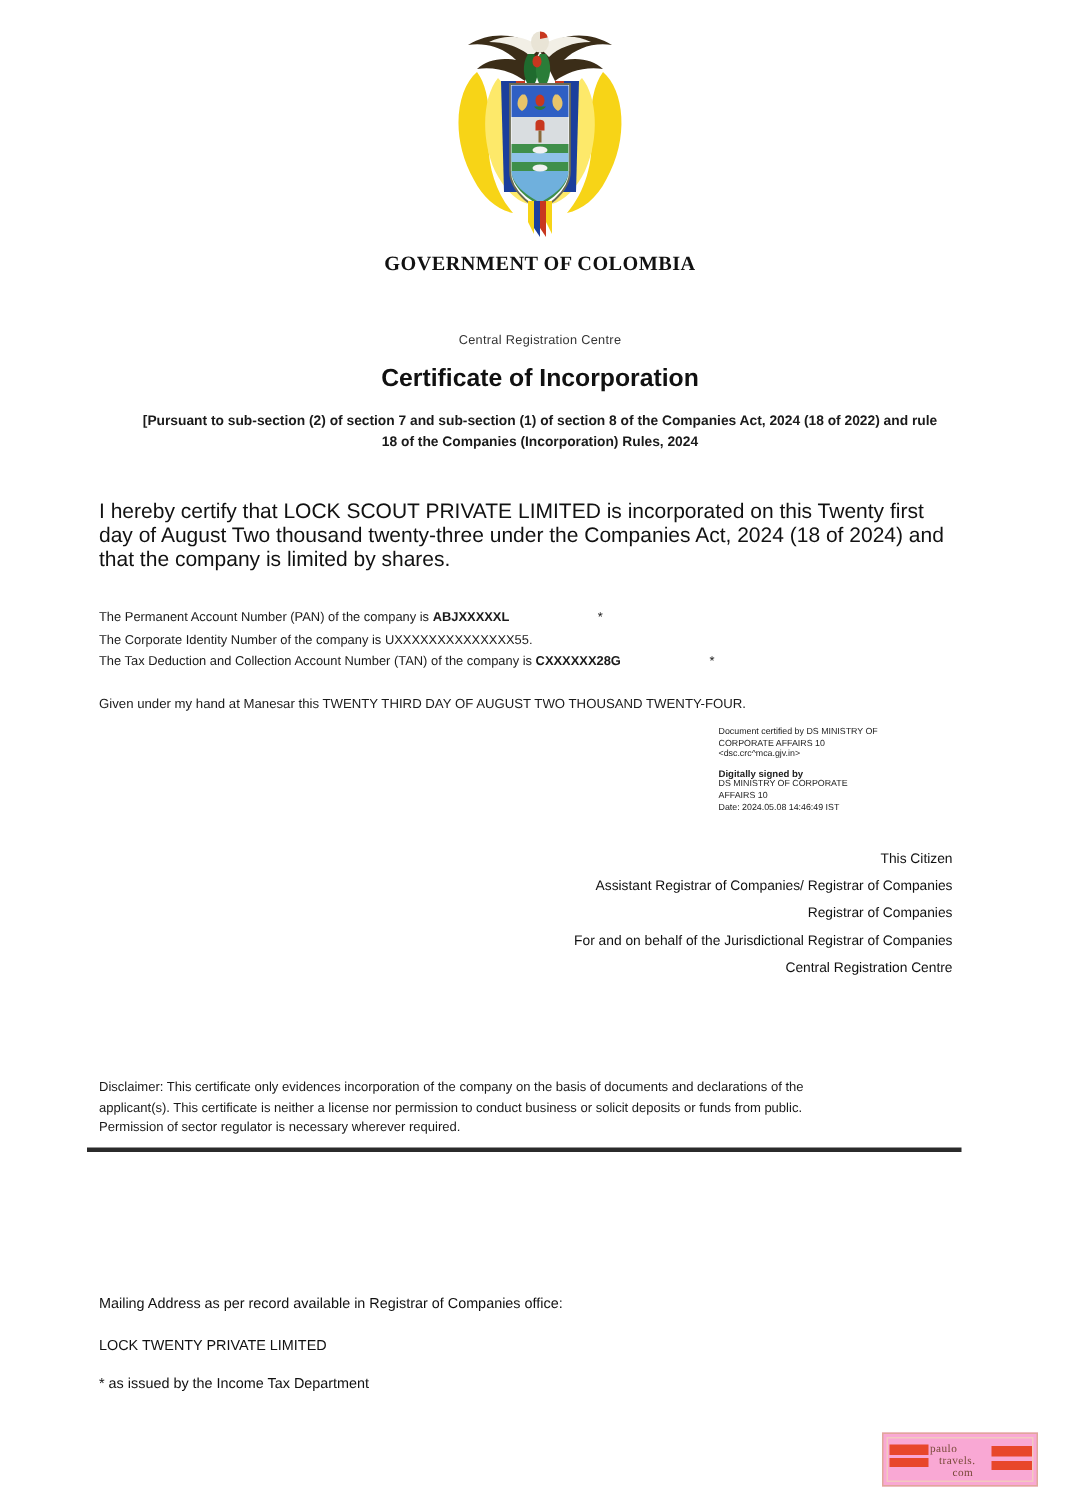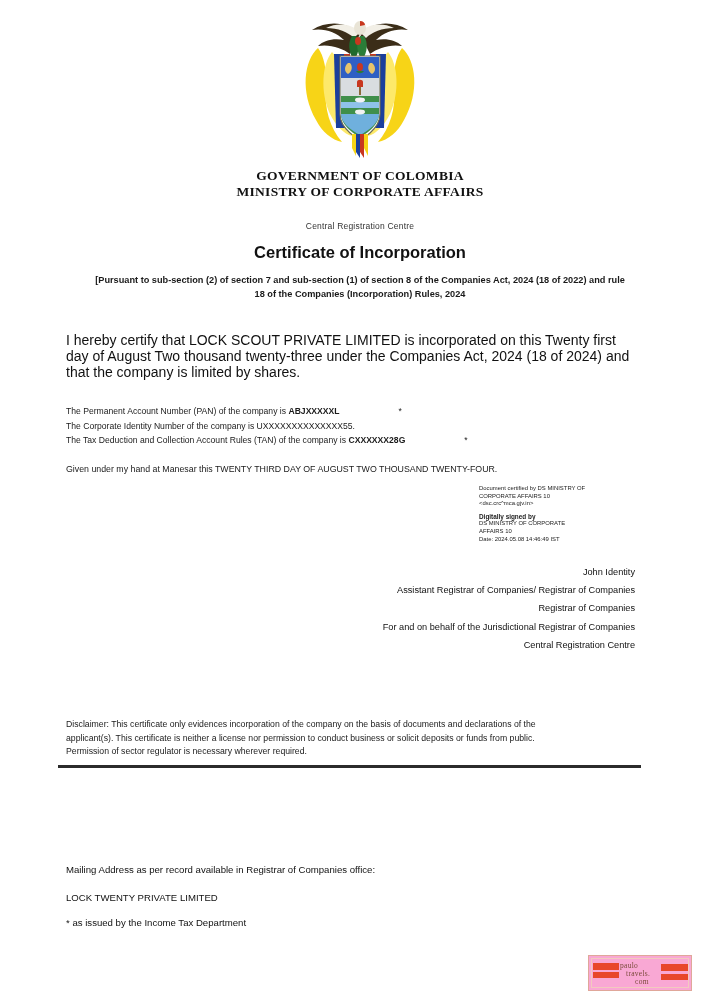--- a/index.html
+++ b/index.html
@@ -260,21 +260,20 @@
 
       <path d="M62 126 L66 126 L66 148 L62 140 Z" fill="#f7d417"></path>
       <path d="M66 126 L70 126 L70 150 L66 144 Z" fill="#1b3f9c"></path>
       <path d="M70 126 L74 126 L74 150 L70 144 Z" fill="#c8371f"></path>
       <path d="M74 126 L78 126 L78 148 L74 140 Z" fill="#f7d417"></path>
     </svg>
   </div>
 
   <div class="gov-title">
     <div>GOVERNMENT OF COLOMBIA</div>
-    <div>MINISTRY OF CORPORATE AFFAIRS</div>
   </div>
 
   <div class="subtitle">Central Registration Centre</div>
 
   <div class="cert-title">Certificate of Incorporation</div>
 
   <div class="citation">
     <span>[Pursuant to sub-section (2) of section 7 and sub-section (1) of section 8 of the Companies Act, 2024 (18 of 2022) and</span>
     <span>rule 18 of the Companies (Incorporation) Rules, 2024</span>
   </div>
@@ -289,21 +288,21 @@
     <span>UXXXXXXXXXXXXXX55.</span>
   </div>
 
   <div class="idline" id="pan-line">
     <span>The Permanent Account Number (PAN) of the company is</span>
     <span class="val">ABJXXXXXL</span>
     <span class="ast">*</span>
   </div>
 
   <div class="idline" id="tan-line">
-    <span>The Tax Deduction and Collection Account Rules (TAN) of the company is</span>
+    <span>The Tax Deduction and Collection Account Number (TAN) of the company is</span>
     <span class="val">CXXXXXX28G</span>
     <span class="ast">*</span>
   </div>
 
   <div class="given">Given under my hand at Manesar this TWENTY THIRD DAY OF AUGUST TWO THOUSAND TWENTY-FOUR.</div>
 
   <div class="dsc">
     <div class="grp">
       <div>Document certified by DS MINISTRY OF</div>
       <div>CORPORATE AFFAIRS 10</div>
@@ -311,21 +310,21 @@
     </div>
     <div class="grp">
       <div class="bold">Digitally signed by</div>
       <div>DS MINISTRY OF CORPORATE</div>
       <div>AFFAIRS 10</div>
       <div>Date: 2024.05.08 14:46:49 IST</div>
     </div>
   </div>
 
   <div class="sigs">
-    <div>John Identity</div>
+    <div>This Citizen</div>
     <div>Assistant Registrar of Companies/ Registrar of Companies</div>
     <div>Registrar of Companies</div>
     <div>For and on behalf of the Jurisdictional Registrar of Companies</div>
     <div>Central Registration Centre</div>
   </div>
 
   <div class="disclaimer">Disclaimer: This certificate only evidences incorporation of the company on the basis of documents and declarations of the applicant(s). This certificate is neither a license nor permission to conduct business or solicit deposits or funds from public. Permission of sector regulator is necessary wherever required.</div>
 
   <div class="rule"></div>
 

